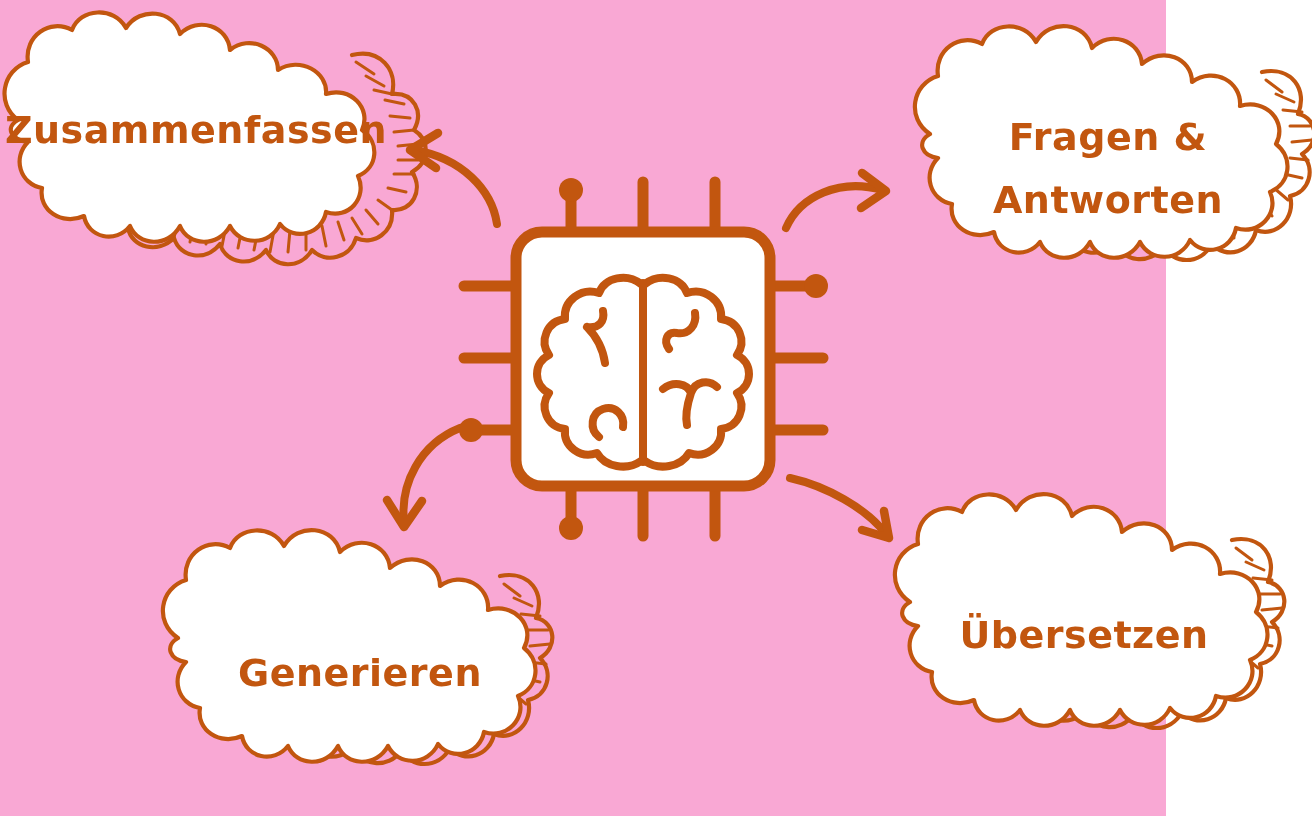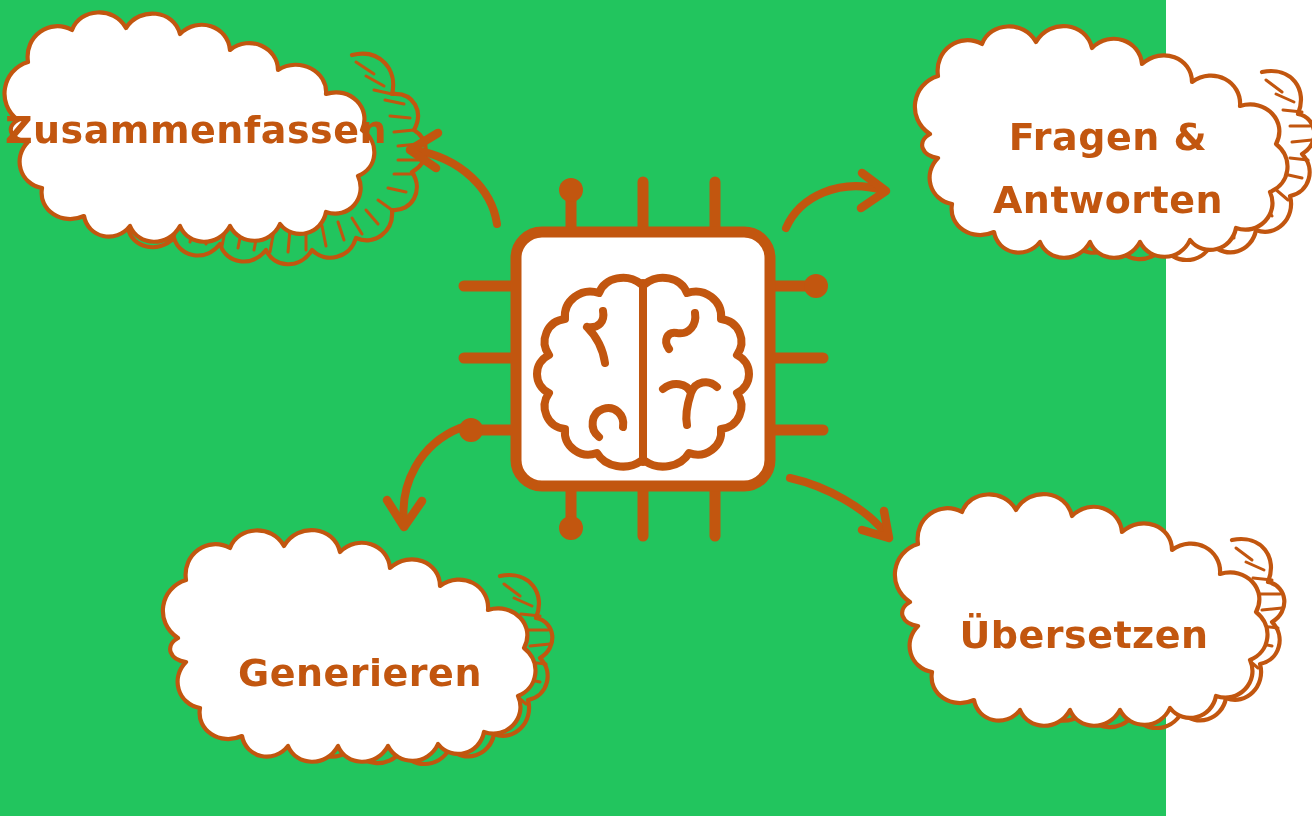--- a/index.html
+++ b/index.html
@@ -10,21 +10,21 @@
   body {
     width: 1312px;
     height: 816px;
     overflow: hidden;
     font-family: "DejaVu Sans", sans-serif;
   }
   #stage {
     position: relative;
     width: 1166px;
     height: 816px;
-    background: #22c55e;
+    background: #f9a8d4;
   }
   #stage svg {
     display: block;
   }
   .bubble-outline {
     fill: #ffffff;
     stroke: #C2560F;
     stroke-width: 4.2;
     stroke-linejoin: round;
     stroke-linecap: round;

